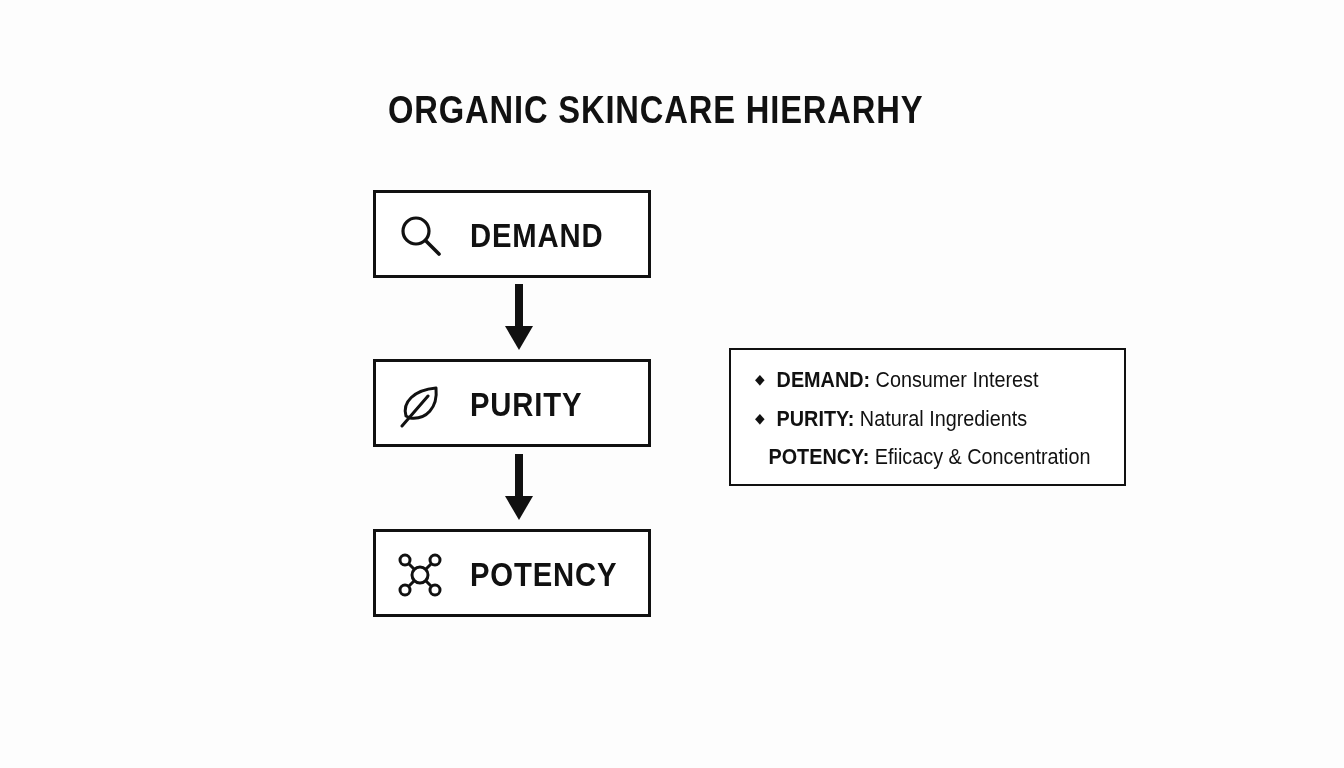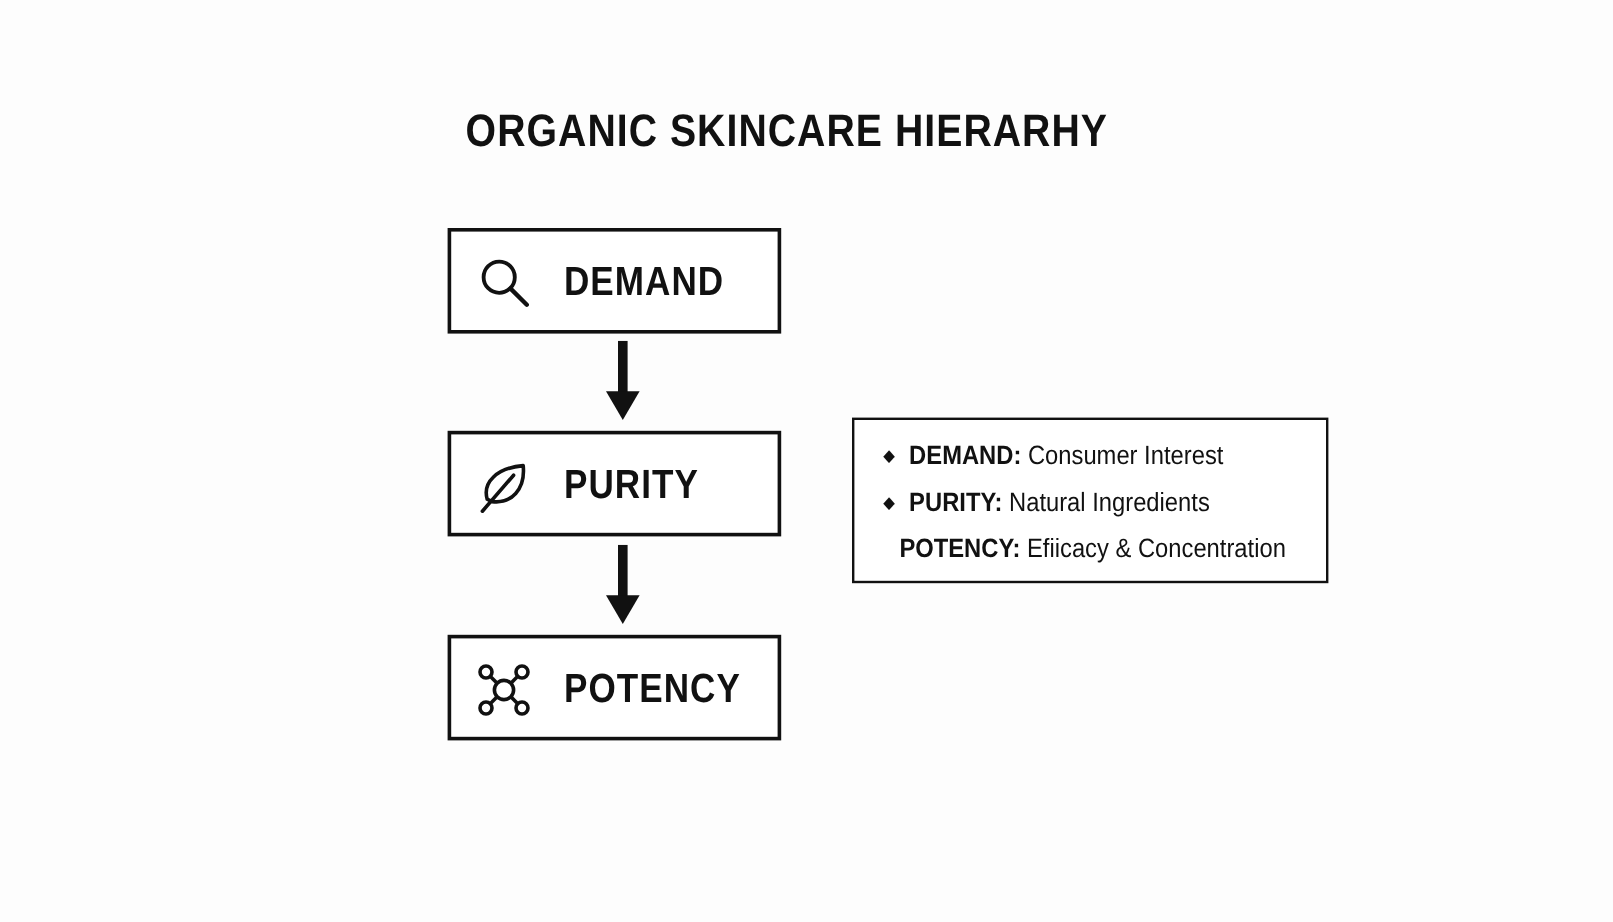--- a/index.html
+++ b/index.html
@@ -57,21 +57,21 @@
       white-space: nowrap;
     }
     .arrow {
       position: absolute;
       left: 504px;
       width: 30px;
       height: 66px;
     }
     .legend {
       position: absolute;
-      left: 710px;
+      left: 729px;
       top: 348px;
       width: 393px;
       height: 134px;
       border: 2px solid #111111;
       background: #ffffff;
     }
     .legend-row {
       position: absolute;
       left: 24px;
       height: 30px;

